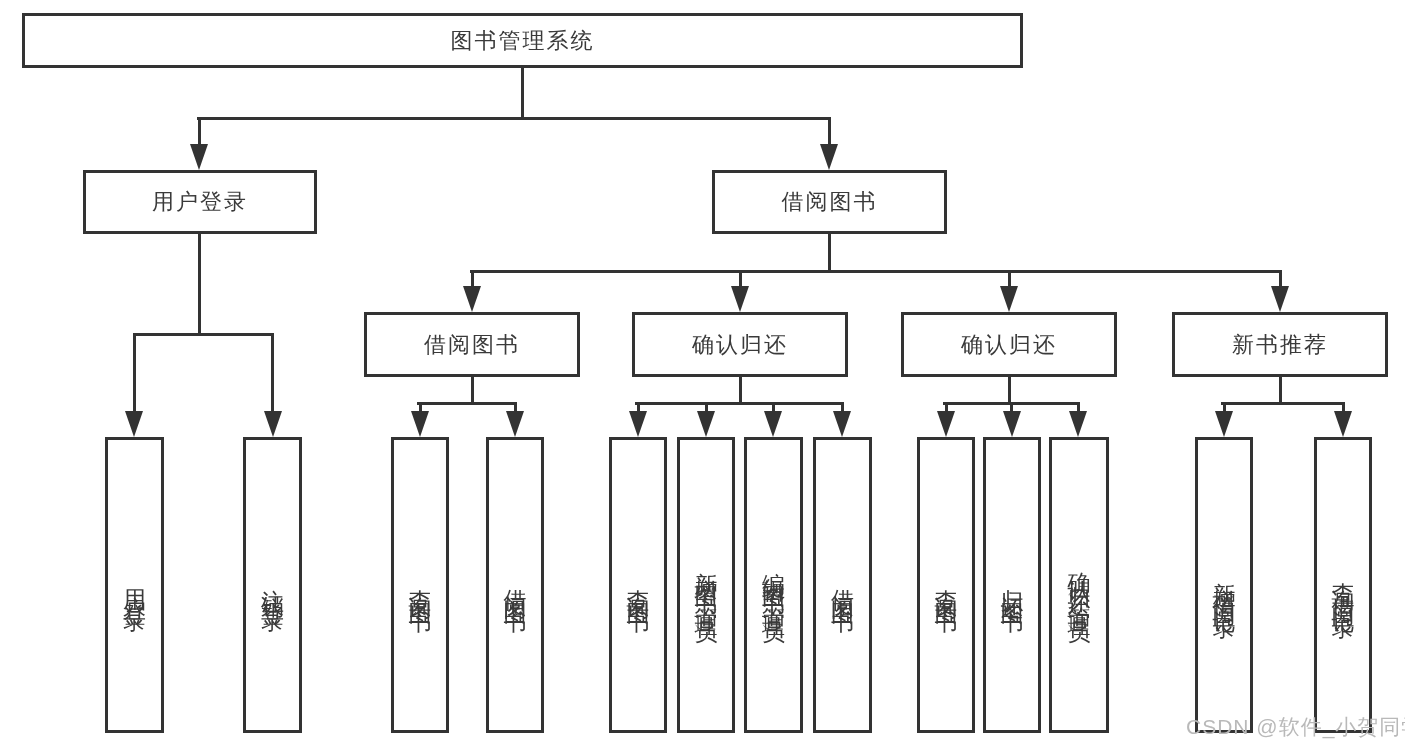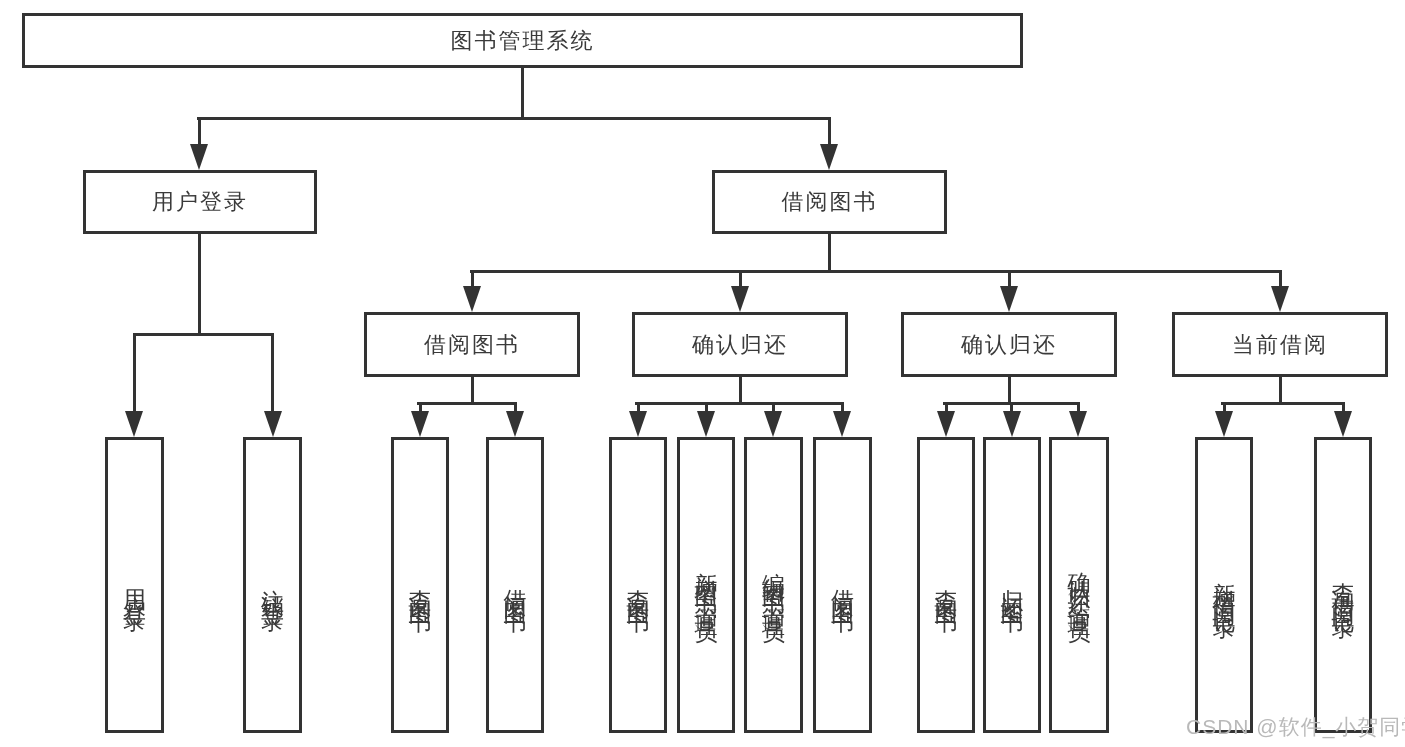--- a/index.html
+++ b/index.html
@@ -134,21 +134,21 @@
   <div class="box hbox" style="left:364px;top:312px;width:216px;height:65px">
     <span class="lbl">借阅图书</span>
   </div>
   <div class="box hbox" style="left:632px;top:312px;width:216px;height:65px">
     <span class="lbl">确认归还</span>
   </div>
   <div class="box hbox" style="left:901px;top:312px;width:216px;height:65px">
     <span class="lbl">确认归还</span>
   </div>
   <div class="box hbox" style="left:1172px;top:312px;width:216px;height:65px">
-    <span class="lbl">当前借阅</span>
+    <span class="lbl">新书推荐</span>
   </div>
 
   <div class="box vbox" style="left:105px;width:59px">
     <span class="vlbl">用户登录</span>
   </div>
   <div class="box vbox" style="left:243px;width:59px">
     <span class="vlbl">注销登录</span>
   </div>
   <div class="box vbox" style="left:391px">
     <span class="vlbl">查询图书</span>

